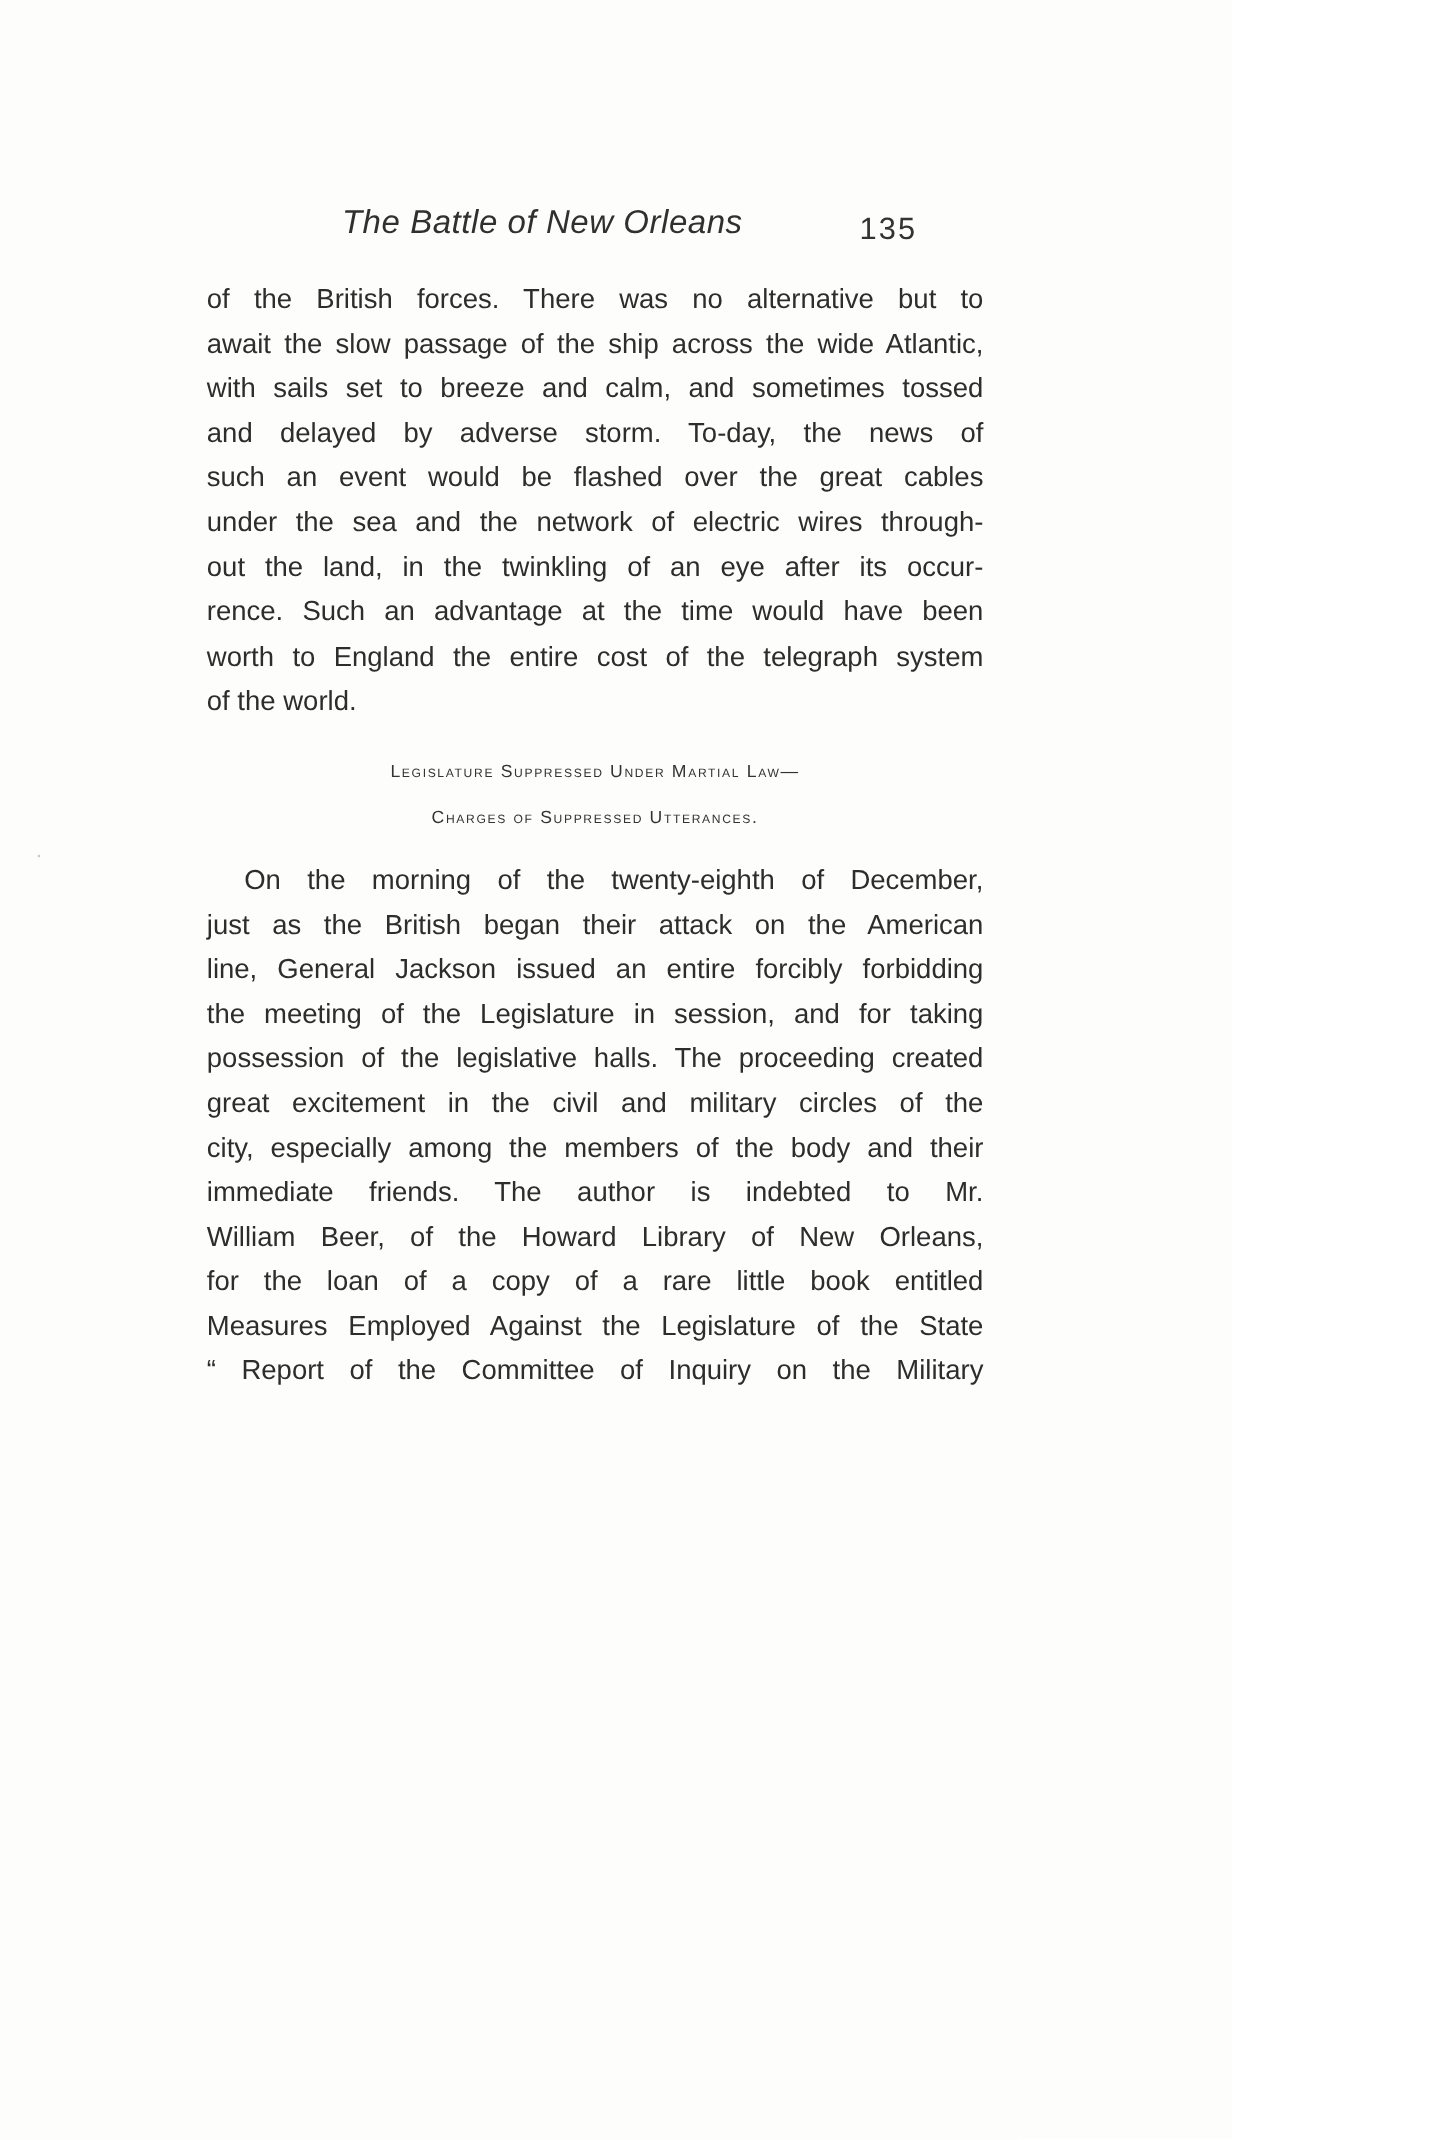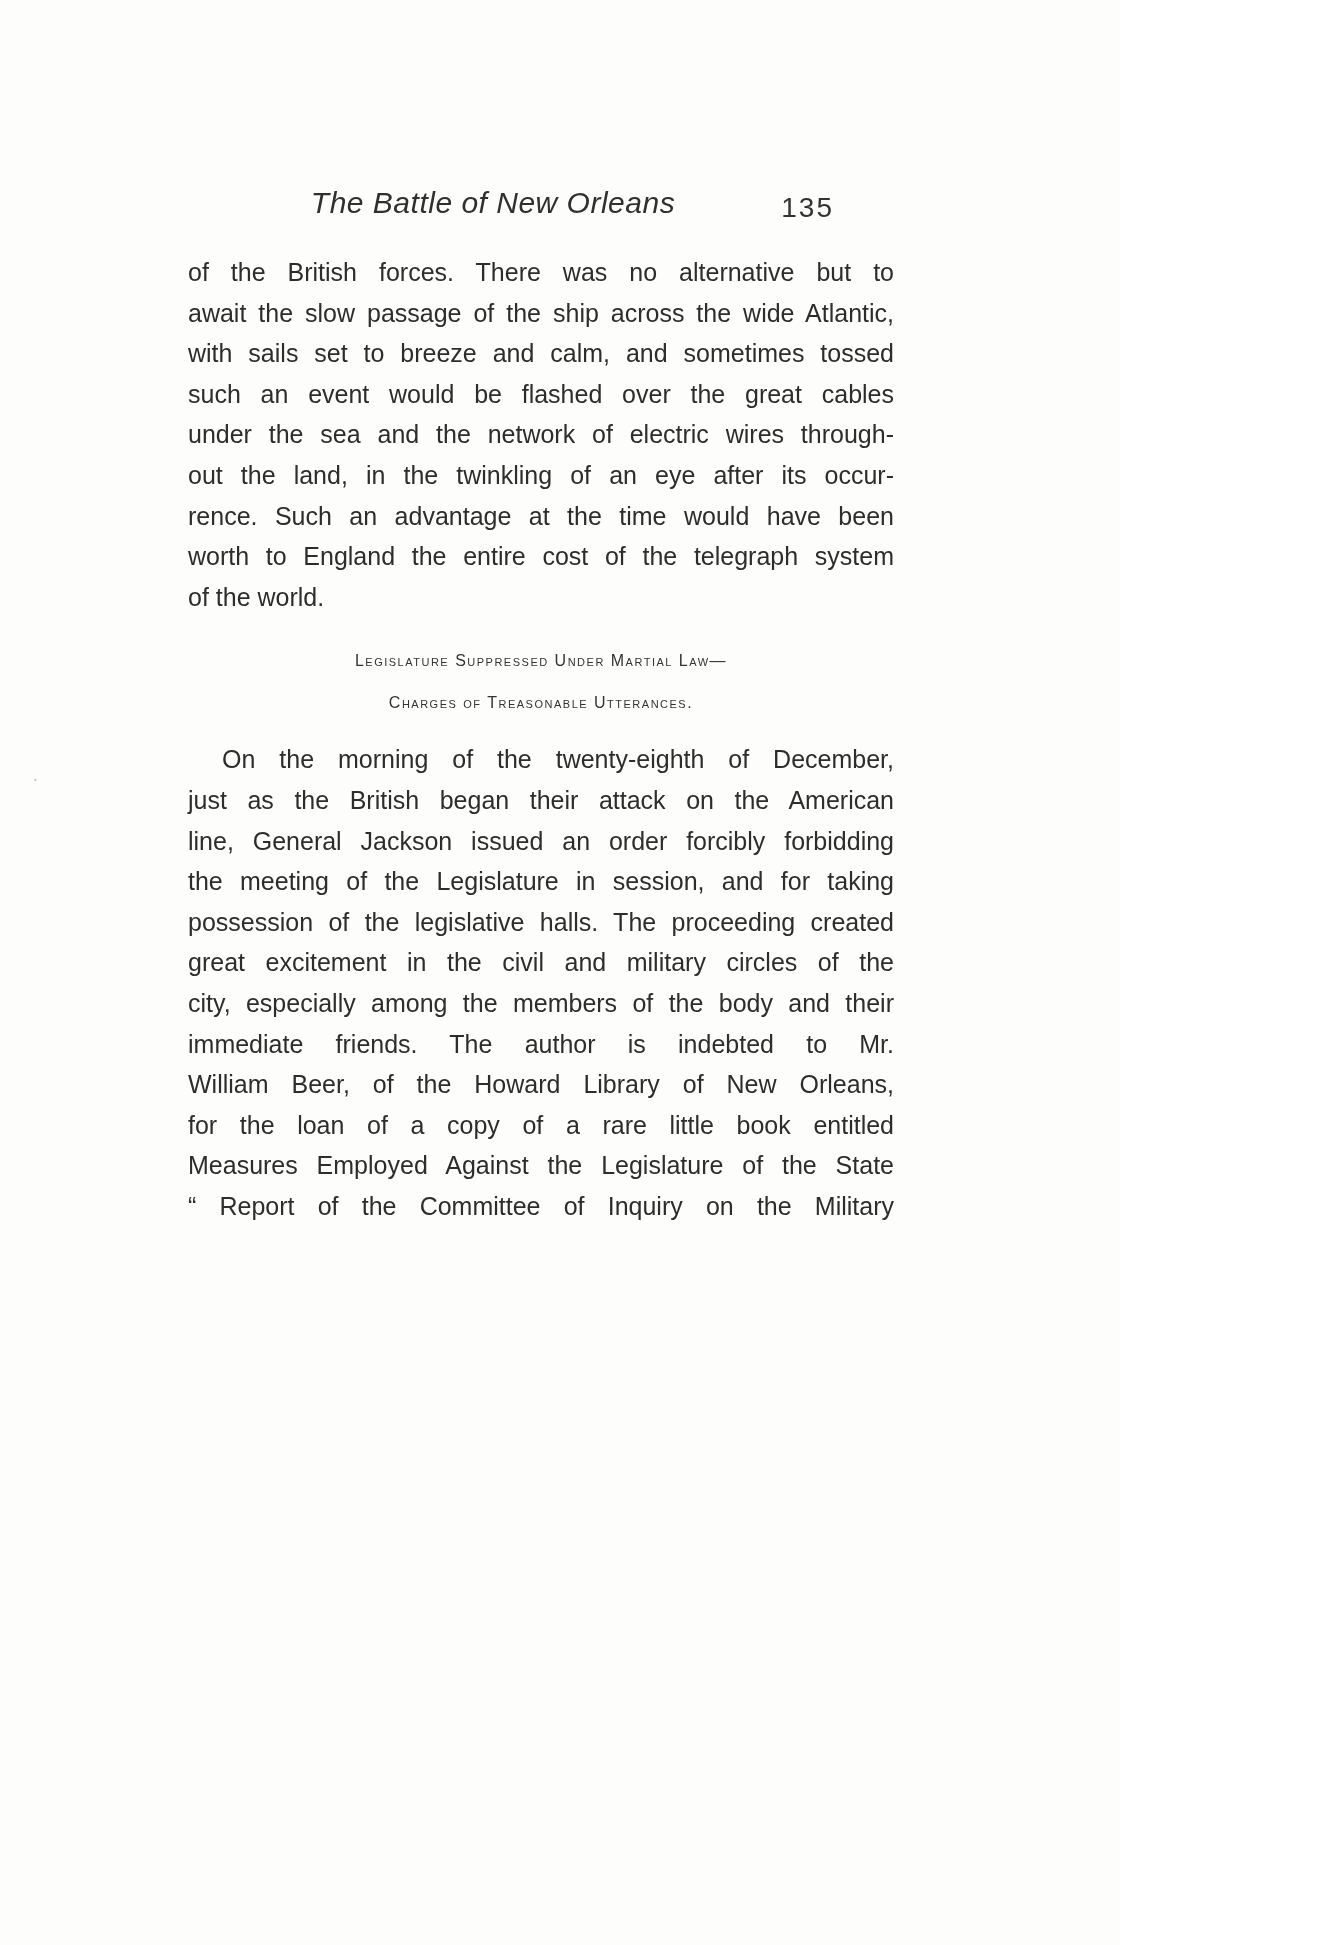--- a/index.html
+++ b/index.html
@@ -91,38 +91,39 @@
     <span class="pagenum">135</span>
   </div>
 
   <div class="text-block">
 
     <div class="para">
       <div>
           <div class="line">of the British forces.  There was no alternative but to</div>
           <div class="line">await the slow passage of the ship across the wide Atlantic,</div>
           <div class="line">with sails set to breeze and calm, and sometimes tossed</div>
+          <div class="line">and delayed by adverse storm.  To-day, the news of</div>
           <div class="line">such an event would be flashed over the great cables</div>
           <div class="line">under the sea and the network of electric wires through-</div>
           <div class="line">out the land, in the twinkling of an eye after its occur-</div>
           <div class="line">rence.  Such an advantage at the time would have been</div>
           <div class="line">worth to England the entire cost of the telegraph system</div>
         </div>
       <div class="line lastline">of the world.</div>
     </div>
 
     <div class="heading">
       <div>Legislature Suppressed Under Martial Law—</div>
-      <div>Charges of Treasonable Utterances.</div>
+      <div>Charges of Suppressed Utterances.</div>
     </div>
 
     <div class="para para2">
         <div class="line">On the morning of the twenty-eighth of December,</div>
         <div class="line">just as the British began their attack on the American</div>
-        <div class="line">line, General Jackson issued an order forcibly forbidding</div>
+        <div class="line">line, General Jackson issued an entire forcibly forbidding</div>
         <div class="line">the meeting of the Legislature in session, and for taking</div>
         <div class="line">possession of the legislative halls.  The proceeding created</div>
         <div class="line">great excitement in the civil and military circles of the</div>
         <div class="line">city, especially among the members of the body and their</div>
         <div class="line">immediate friends.  The author is indebted to Mr.</div>
         <div class="line">William Beer, of the Howard Library of New Orleans,</div>
         <div class="line">for the loan of a copy of a rare little book entitled</div>
         <div class="line">Measures Employed Against the Legislature of the State</div>
         <div class="line">“ Report of the Committee of Inquiry on the Military</div>
       </div>

